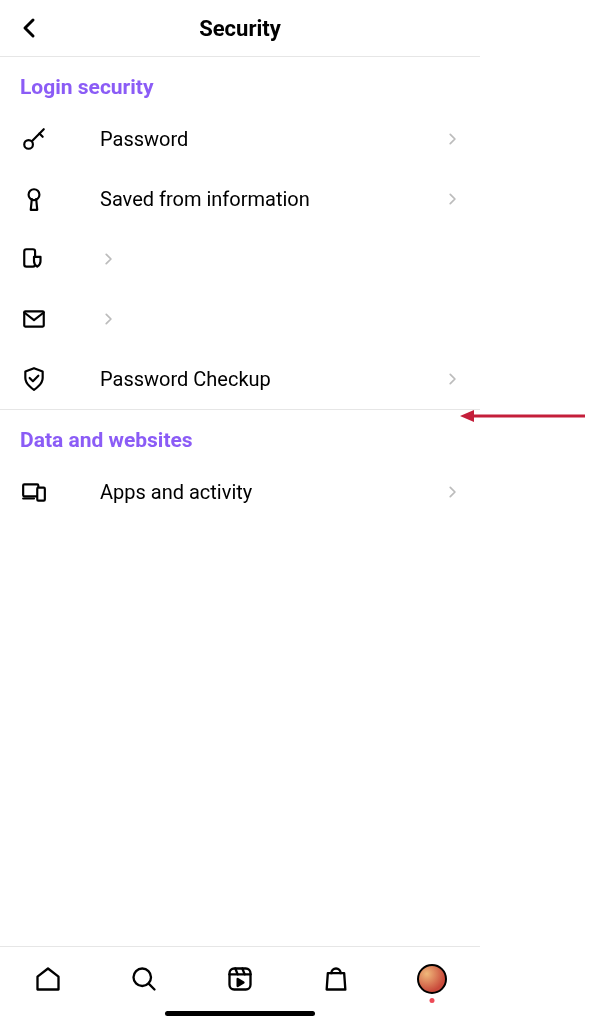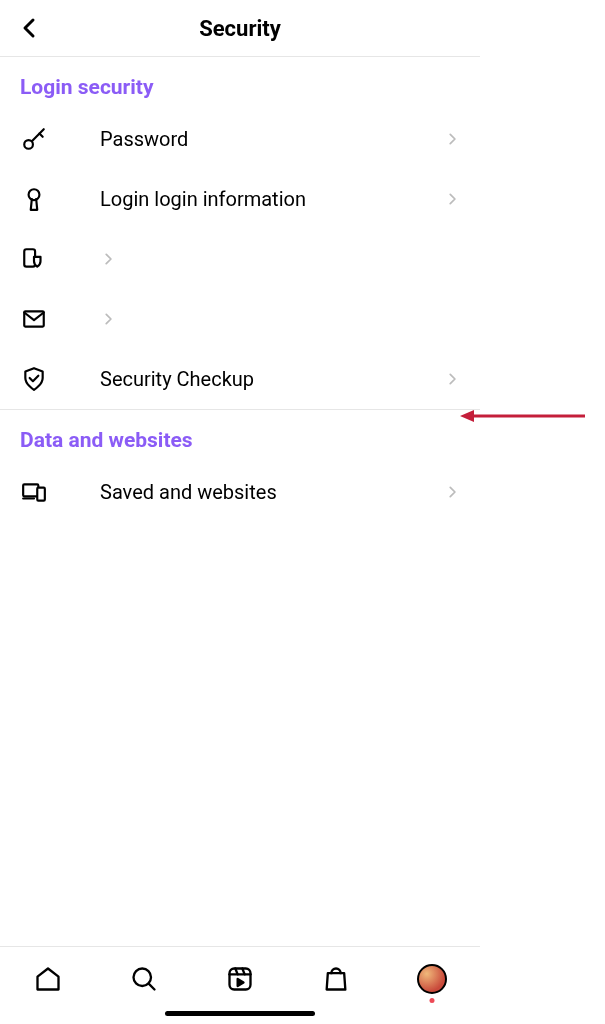--- a/index.html
+++ b/index.html
@@ -182,21 +182,21 @@
     </div>
 
 
     <div class="list-item">
       <span class="list-icon">
         <svg width="26" height="26" viewBox="0 0 24 24" fill="none" stroke="#000" stroke-width="2" stroke-linecap="round" stroke-linejoin="round">
           <circle cx="12" cy="8" r="5"></circle>
           <path d="M10 12 L9 22 L15 22 L14 12"></path>
         </svg>
       </span>
-      <span class="list-label">Login login information</span>
+      <span class="list-label">Saved from information</span>
       <span class="chevron">
         <svg width="14" height="14" viewBox="0 0 24 24" fill="none" stroke="#bcbcbc" stroke-width="3" stroke-linecap="round" stroke-linejoin="round">
             <polyline points="9 4 17 12 9 20"></polyline>
           </svg>
       </span>
     </div>
 
     <div class="list-item">
       <span class="list-icon">
         <svg width="26" height="26" viewBox="0 0 24 24" fill="none" stroke="#000" stroke-width="2" stroke-linecap="round" stroke-linejoin="round">
@@ -225,42 +225,42 @@
       </span>
     </div>
 
     <div class="list-item">
       <span class="list-icon">
         <svg width="26" height="26" viewBox="0 0 24 24" fill="none" stroke="#000" stroke-width="2" stroke-linecap="round" stroke-linejoin="round">
           <path d="M12 2 L20 5 L20 11 C20 17 12 22 12 22 C12 22 4 17 4 11 L4 5 Z"></path>
           <polyline points="8 11 11 14 16 9"></polyline>
         </svg>
       </span>
-      <span class="list-label">Security Checkup</span>
+      <span class="list-label">Password Checkup</span>
       <span class="chevron">
         <svg width="14" height="14" viewBox="0 0 24 24" fill="none" stroke="#bcbcbc" stroke-width="3" stroke-linecap="round" stroke-linejoin="round">
             <polyline points="9 4 17 12 9 20"></polyline>
           </svg>
       </span>
     </div>
 
   </div>
   <div class="divider"></div>
 
   <div class="section-header">Data and websites</div>
   <div class="list">
     <div class="list-item">
       <span class="list-icon">
         <svg width="26" height="26" viewBox="0 0 24 24" fill="none" stroke="#000" stroke-width="2" stroke-linecap="round" stroke-linejoin="round">
           <rect x="2" y="5" width="14" height="11" rx="1"></rect>
           <line x1="2" y1="18" x2="12" y2="18"></line>
           <rect x="15" y="8" width="7" height="12" rx="1" fill="#fff"></rect>
         </svg>
       </span>
-      <span class="list-label">Saved and websites</span>
+      <span class="list-label">Apps and activity</span>
       <span class="chevron">
         <svg width="14" height="14" viewBox="0 0 24 24" fill="none" stroke="#bcbcbc" stroke-width="3" stroke-linecap="round" stroke-linejoin="round">
             <polyline points="9 4 17 12 9 20"></polyline>
           </svg>
       </span>
     </div>
   </div>
 
   <div class="bottom-nav">
     <div class="nav-item">

